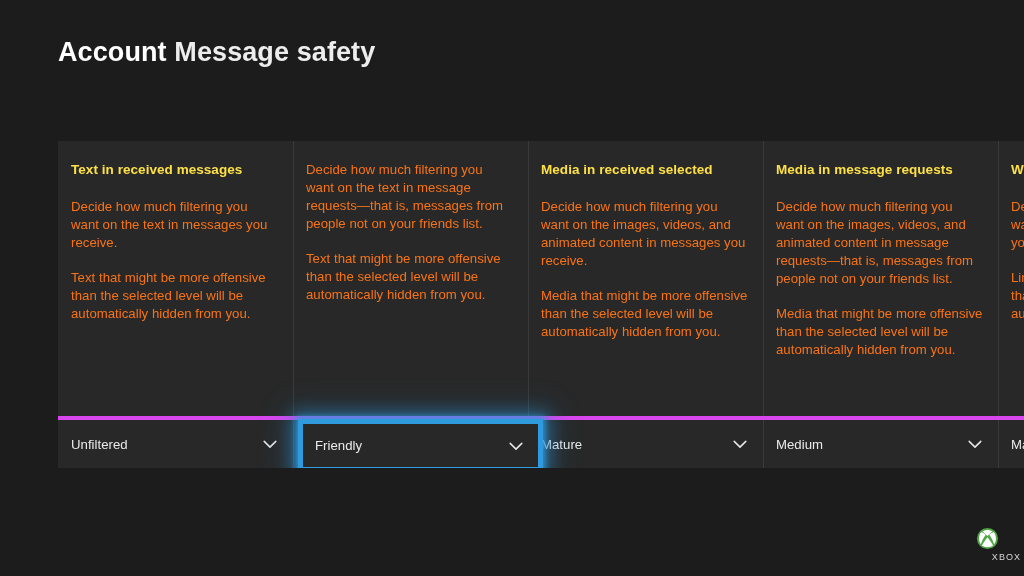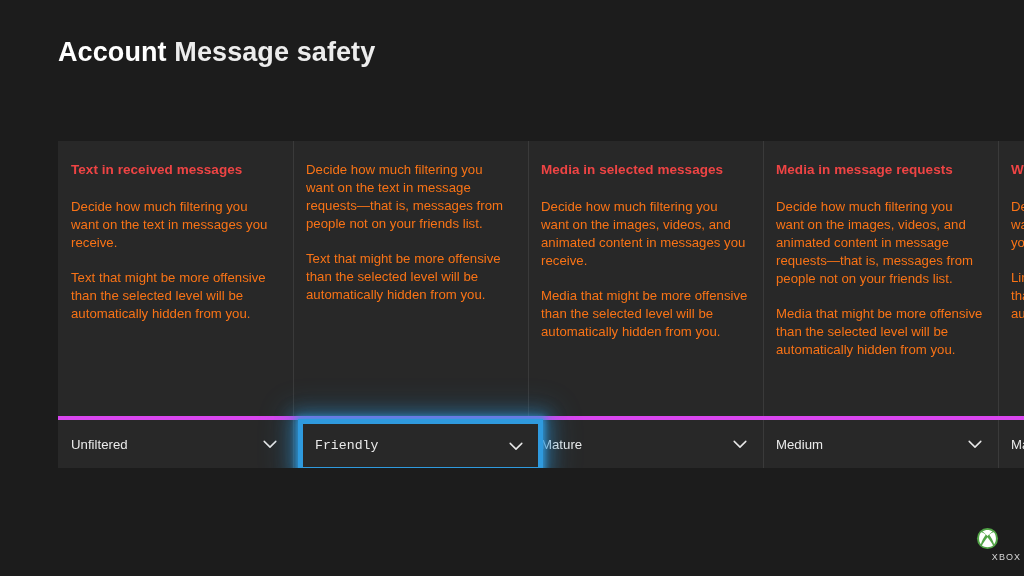--- a/index.html
+++ b/index.html
@@ -73,21 +73,21 @@
   .card-body {
     flex: 1 1 auto;
     padding: 20px 14px 8px 13px;
     overflow: hidden;
   }
 
   .card-title {
     font-size: 13.5px;
     font-weight: 700;
     line-height: 18px;
-    color: #ef4444;
+    color: #fde047;
     margin-bottom: 19px;
     letter-spacing: 0.05px;
     white-space: nowrap;
   }
 
   .card-para {
     font-size: 13.2px;
     line-height: 18px;
     color: #f97316;
     letter-spacing: 0.02px;
@@ -128,21 +128,20 @@
     height: 18px;
     flex: 0 0 18px;
     display: block;
   }
   .chevron-icon svg { display: block; }
 
   
   .card-footer.is-focused {
     overflow: visible;
     z-index: 5;
-    font-family: Liberation Mono, monospace;
   }
   .focus-ring {
     position: absolute;
     left: 5px;
     top: -1px;
     width: 245px;
     height: 53px;
     border: 5px solid #2f9ade;
     background: #282828;
     box-shadow:
@@ -224,21 +223,21 @@
               <path d="M3.2 6.4 L9 12.1 L14.8 6.4" fill="none" stroke="#e8e8e8" stroke-width="1.5" stroke-linecap="round" stroke-linejoin="round"></path>
             </svg>
           </span>
         </div>
       </div>
     </div>
   </div>
 
   <div class="card">
     <div class="card-body">
-      <div class="card-title">Media in selected messages</div>
+      <div class="card-title">Media in received selected</div>
       <p class="card-para">Decide how much filtering you want on the images, videos, and animated content in messages you receive.</p>
       <p class="card-para">Media that might be more offensive than the selected level will be automatically hidden from you.</p>
     </div>
     <div class="card-footer">
       <div class="dropdown">
         <span class="dropdown-value">Mature</span>
         <span class="chevron-icon">
           <svg viewBox="0 0 18 18" width="18" height="18" aria-hidden="true">
             <path d="M3.2 6.4 L9 12.1 L14.8 6.4" fill="none" stroke="#e8e8e8" stroke-width="1.5" stroke-linecap="round" stroke-linejoin="round"></path>
           </svg>

